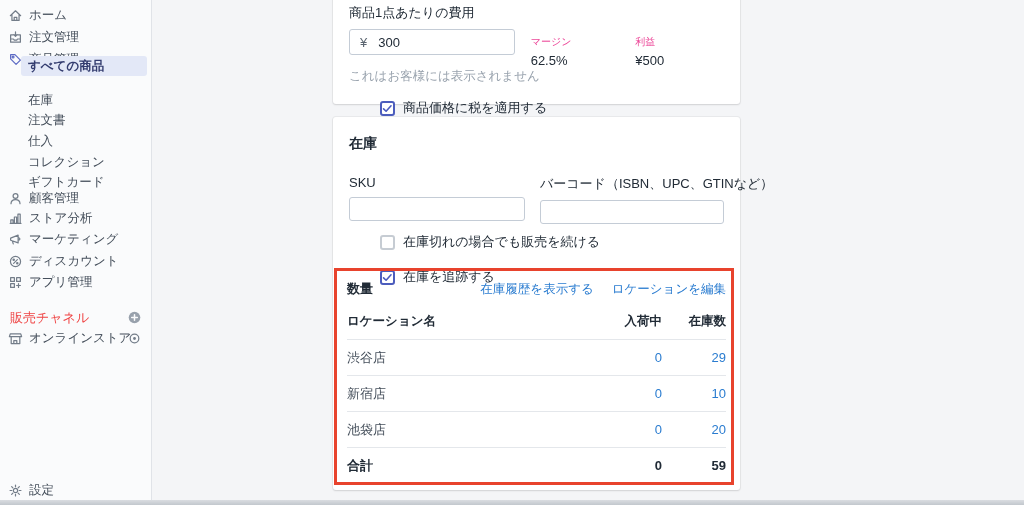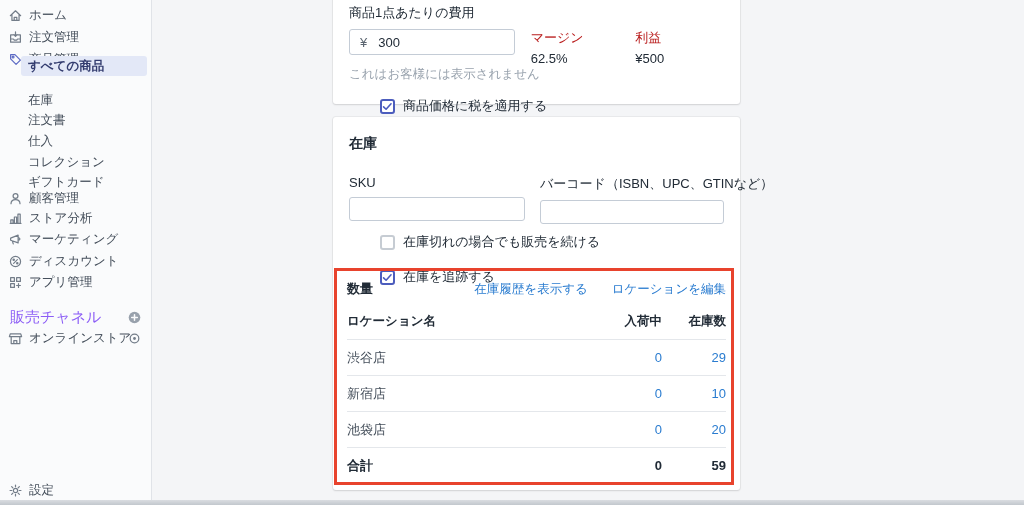--- a/index.html
+++ b/index.html
@@ -23,21 +23,21 @@
     display:flex; align-items:center; font-size:12.5px; color:#454f5b;
     cursor:pointer;
   }
   .nav-item .ico { position:absolute; left:8px; width:15px; height:15px; display:flex; }
   .nav-item .lbl { position:absolute; left:29px; white-space:nowrap; }
   .nav-sub .lbl { left:28px; }
   .nav-selected {
     left:21px; width:126px; background:#e3e8f7; border-radius:3px; height:20px;
   }
   .nav-selected .lbl { left:7px; font-weight:700; color:#333c6f; }
-  .nav-head { font-size:15px; color:#8b5cf6; }
+  .nav-head { font-size:13px; color:#ef4444; }
   .nav-right { position:absolute; right:10px; width:15px; height:15px; display:flex; cursor:pointer; }
 
   
   .main { position:absolute; left:152px; top:0; width:872px; height:505px; }
   .card {
     position:absolute; background:#fff; border-radius:3px;
     box-shadow:0 0 0 1px rgba(63,63,68,.06), 0 1px 2px rgba(63,63,68,.14);
   }
   .card1 { left:181px; top:-18px; width:407px; height:122px; padding:22px 16px 0 16px; }
   .card2 { left:181px; top:117px; width:407px; height:373px; }
@@ -47,21 +47,21 @@
   .input-wrap {
     width:184px; height:26px; border:1px solid #c4ccd6; border-radius:3px;
     display:flex; align-items:center; padding:0 10px; background:#fff;
   }
   .input-wrap .prefix { color:#5b6570; margin-right:11px; font-size:13px; }
   .input-wrap input {
     border:none; outline:none; width:100%; font-size:13px; color:#212b36;
     font-family:"Liberation Sans","DejaVu Sans",sans-serif; background:transparent;
   }
   .stat-col { margin-left:16px; width:100px; }
-  .stat-label { font-size:13px; color:#b91c1c; }
+  .stat-label { font-size:10px; color:#ec4899;margin-top:6px; }
   .stat-value { font-size:13px; color:#212b36; margin-top:4px; }
   .help-text { font-size:12.5px; color:#98a2ad; }
 
   .cb-row { display:flex; align-items:center; margin-top:14px; cursor:pointer;padding-left:31px; }
   .cb {
     width:15px; height:15px; border:2px solid #c6ccd3; border-radius:3px;
     background:#fff; display:flex; align-items:center; justify-content:center; flex:0 0 15px;
   }
   .cb svg { display:none; }
   .cb.checked { border-color:#4c5dbd; }
@@ -81,21 +81,21 @@
   .sectionA .cb-row.second { margin-top:9px; }
 
   
   .sectionB { position:absolute; left:0; top:151px; width:407px; height:222px; padding:0 14px; }
   .red-box {
     position:absolute; left:1px; top:0; width:400px; height:217px;
     border:3px solid #e8432d; pointer-events:none; z-index:5;
   }
   .qty-head { height:36px; display:flex; align-items:center; justify-content:space-between; padding-top:6px; }
   .qty-title { font-size:13px; font-weight:700; color:#212b36; }
-  .qty-links { display:flex; gap:24px; }
+  .qty-links { display:flex; gap:18px; }
   .link { color:#2a7cd0; font-size:12.5px; text-decoration:none; cursor:pointer; }
 
   .tbl-row { display:flex; align-items:center; }
   .tbl-header { height:36px; border-bottom:1px solid #e4e7eb; font-size:12.5px; font-weight:700; color:#212b36; }
   .tbl-data  { height:36px; border-bottom:1px solid #e4e7eb; font-size:13px; color:#454f5b; }
   .tbl-total { height:35px; font-size:13px; font-weight:700; color:#212b36; }
   .col-name { flex:1; }
   .col-in  { width:78px; text-align:right; }
   .col-av  { width:64px; text-align:right; }
   .num-link { color:#2a7cd0; cursor:pointer; }

